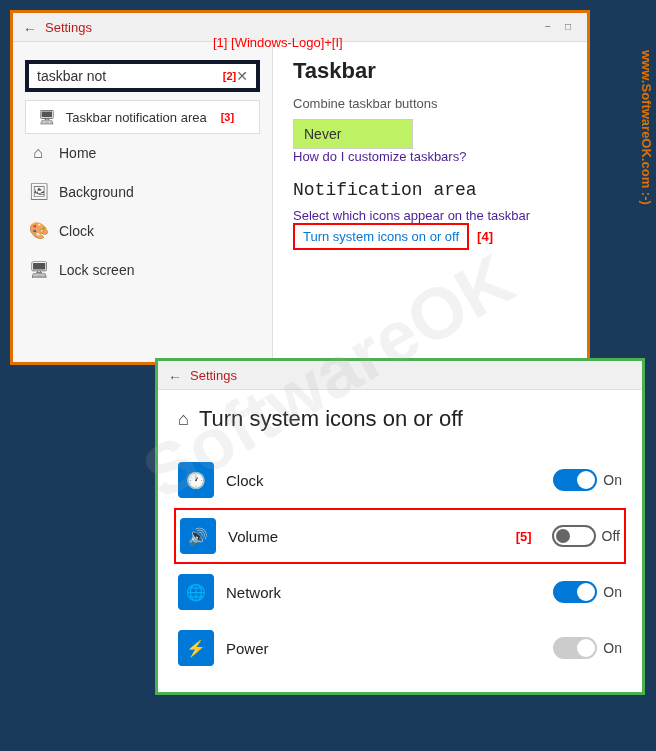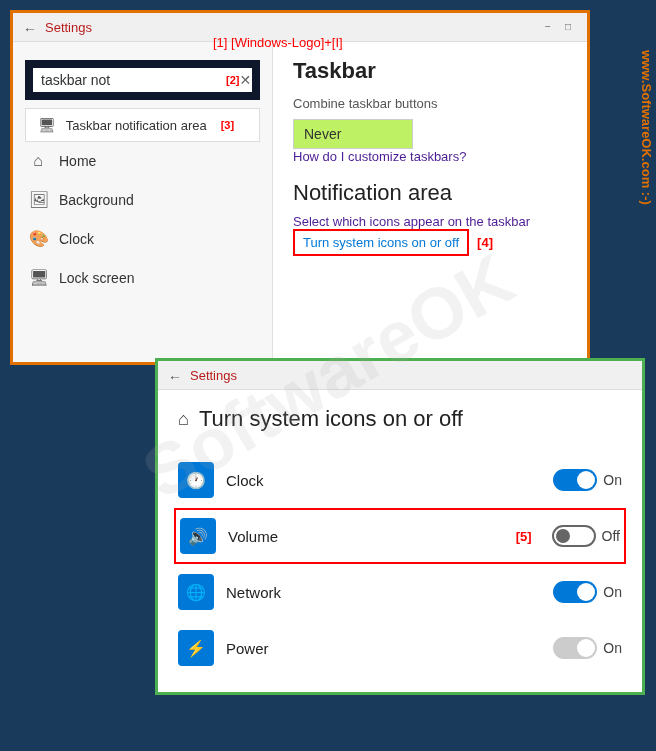--- a/index.html
+++ b/index.html
@@ -116,21 +116,21 @@
       color: #555;
       width: 18px;
       text-align: center;
     }
 
     
     .search-box {
       margin: 8px 12px;
       display: flex;
       align-items: center;
-      border: 8px solid #0f172a;
+      border: 4px solid #0f172a;
       background: #fff;
       padding: 4px 8px;
     }
     .search-input {
       border: none;
       outline: none;
       font-size: 14px;
       flex: 1;
       color: #333;
     }
@@ -189,24 +189,25 @@
     }
     .content-link {
       color: #4c1d95;
       font-size: 13px;
       text-decoration: none;
       display: block;
       margin: 0 0;
       cursor: pointer;
     }
     .content-section-title {
-      font-size: 22px;
+      font-size: 18px;
       font-weight: 300;
       color: #222;
       margin: 16px 0 8px;
+      font-family: Liberation Mono, monospace;
     }
     .turn-system-link {
       color: #0078d7;
       font-size: 13px;
       cursor: pointer;
       border: 2px solid red;
       padding: 4px 8px;
       display: inline-block;
     }
 

